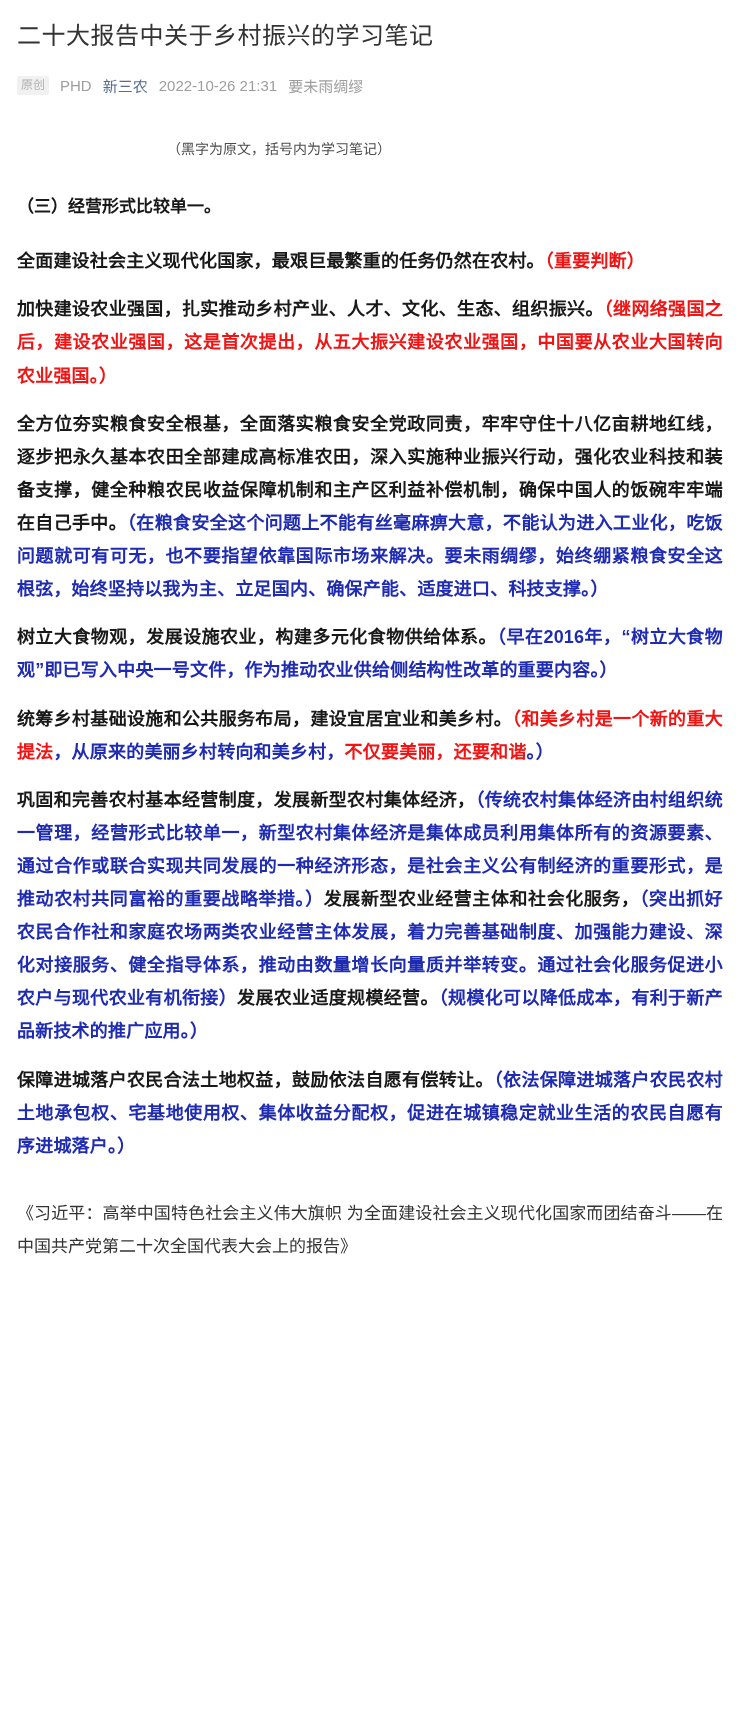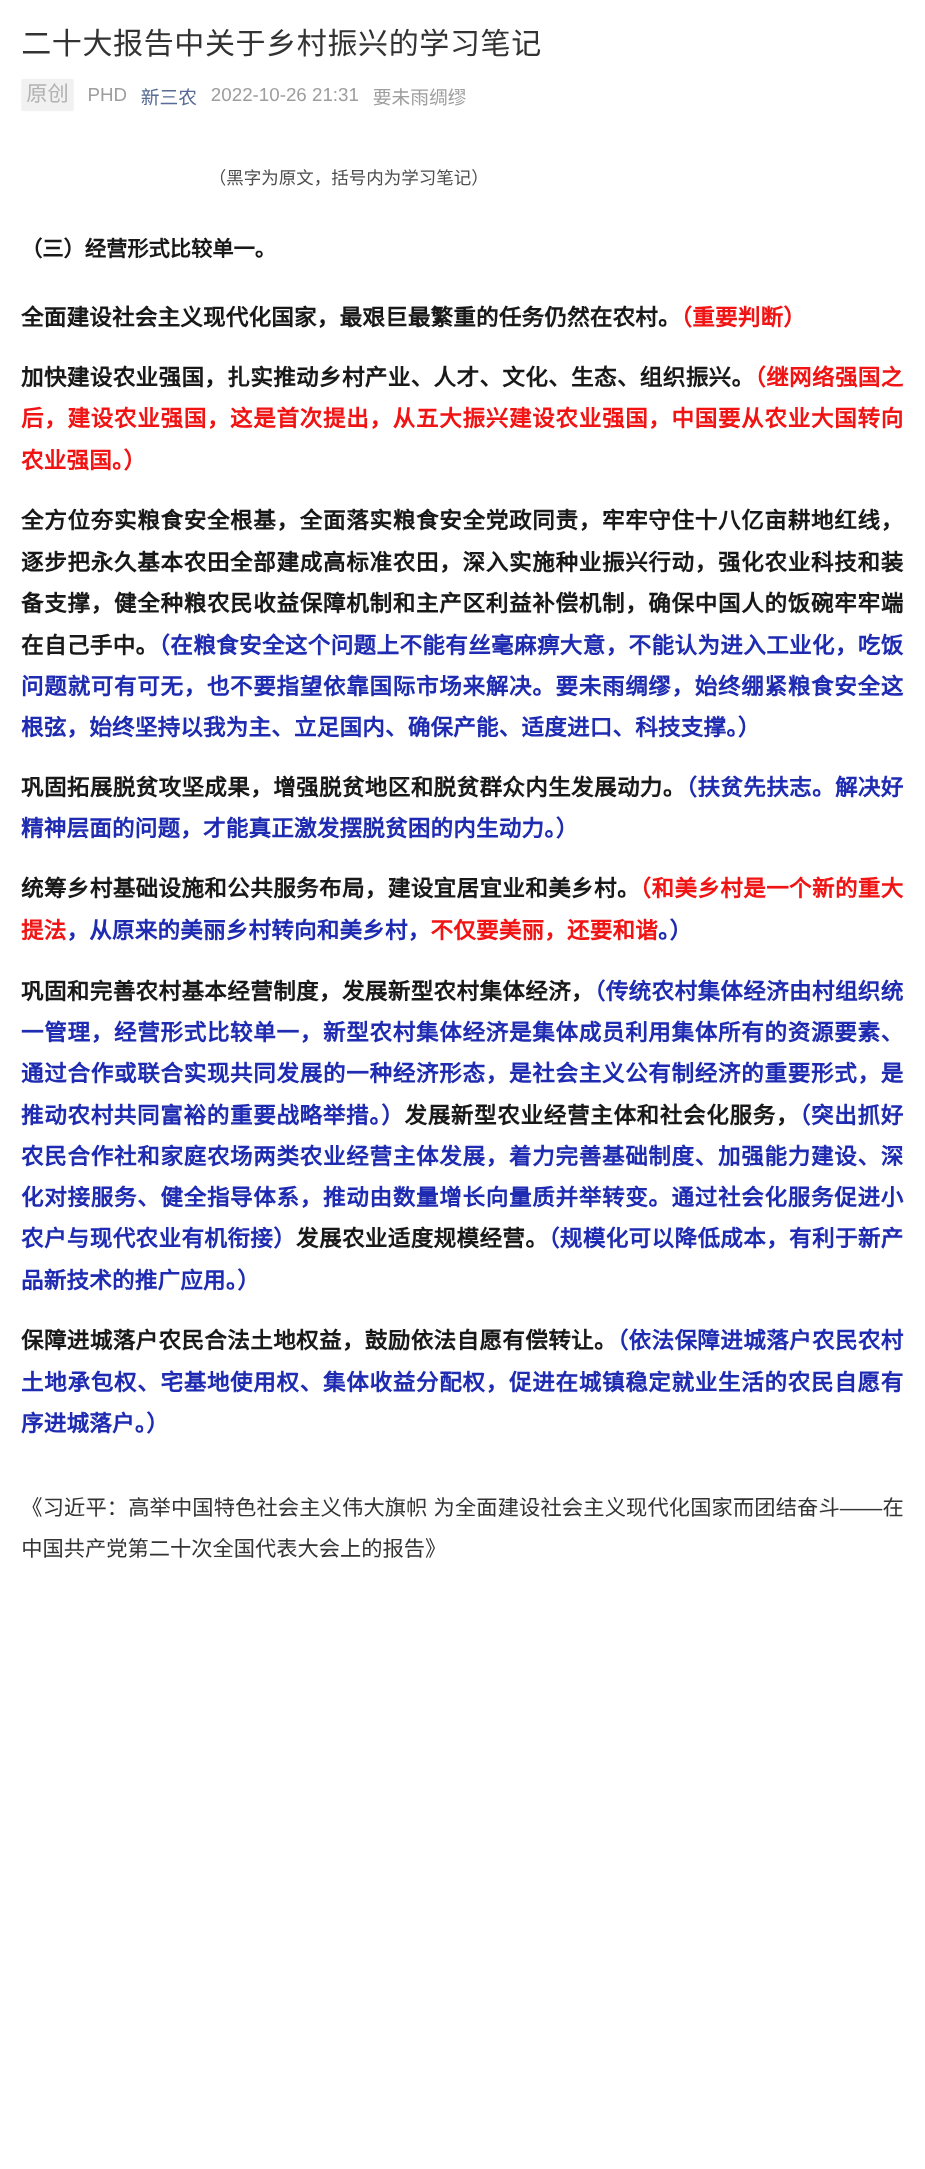--- a/index.html
+++ b/index.html
@@ -10,28 +10,28 @@
   *{box-sizing:border-box;}
   html,body{margin:0;padding:0;background:#ffffff;}
   body{
     width:740px; min-height:1735px;
     font-family:"Liberation Sans","DejaVu Sans",sans-serif;
     color:var(--black);
   }
   .article{padding:14px 17px 40px 17px;}
   .title{
     font-size:24px; font-weight:400; color:var(--title);
-    line-height:1.3; margin:6px 0 12px 0; letter-spacing:0.5px;
+    line-height:1.3; margin:6px 0 24px 0; letter-spacing:0.5px;
   }
   .meta{
     display:flex; align-items:center; gap:11px;
     font-size:15px; color:var(--meta-gray); margin:0 0 42px 0;
   }
   .badge{
-    font-size:17px; background:var(--badge-bg); color:var(--badge-text);
+    font-size:12px; background:var(--badge-bg); color:var(--badge-text);
     padding:1px 4px; border-radius:2px; line-height:1.4;
   }
   .account{color:var(--account-link); cursor:pointer; text-decoration:none;}
   .legend{
     font-size:14px; color:var(--legend-gray); font-weight:400;
     margin:0 0 34px 150px;
   }
   .section-heading{
     font-size:17px; font-weight:700; color:var(--black);
     margin:0 0 28px 0;
@@ -64,21 +64,21 @@
   </div>
 
   <p class="legend">（黑字为原文，括号内为学习笔记）</p>
 
   <p class="section-heading">（三）经营形式比较单一。</p>
 
   <div>
       <p class="body-para"><span class="seg-black">全面建设社会主义现代化国家，最艰巨最繁重的任务仍然在农村。</span><span class="seg-red">（重要判断）</span></p>
       <p class="body-para"><span class="seg-black">加快建设农业强国，扎实推动乡村产业、人才、文化、生态、组织振兴。</span><span class="seg-red">（继网络强国之后，建设农业强国，这是首次提出，从五大振兴建设农业强国，中国要从农业大国转向农业强国。）</span></p>
       <p class="body-para"><span class="seg-black">全方位夯实粮食安全根基，全面落实粮食安全党政同责，牢牢守住十八亿亩耕地红线，逐步把永久基本农田全部建成高标准农田，深入实施种业振兴行动，强化农业科技和装备支撑，健全种粮农民收益保障机制和主产区利益补偿机制，确保中国人的饭碗牢牢端在自己手中。</span><span class="seg-blue">（在粮食安全这个问题上不能有丝毫麻痹大意，不能认为进入工业化，吃饭问题就可有可无，也不要指望依靠国际市场来解决。要未雨绸缪，始终绷紧粮食安全这根弦，始终坚持以我为主、立足国内、确保产能、适度进口、科技支撑。）</span></p>
-      <p class="body-para"><span class="seg-black">巩固拓展脱贫攻坚成果，增强脱贫地区和脱贫群众内生发展动力。</span><span class="seg-blue">（扶贫先扶志。解决好精神层面的问题，才能真正激发摆脱贫困的内生动力。）</span></p>
+      <p class="body-para"><span class="seg-black">树立大食物观，发展设施农业，构建多元化食物供给体系。</span><span class="seg-blue">（早在2016年，“树立大食物观”即已写入中央一号文件，作为推动农业供给侧结构性改革的重要内容。）</span></p>
       <p class="body-para"><span class="seg-black">统筹乡村基础设施和公共服务布局，建设宜居宜业和美乡村。</span><span class="seg-red">（和美乡村是一个新的重大提法</span><span class="seg-blue">，从原来的美丽乡村转向和美乡村，</span><span class="seg-red">不仅要美丽，还要和谐</span><span class="seg-blue">。）</span></p>
       <p class="body-para"><span class="seg-black">巩固和完善农村基本经营制度，发展新型农村集体经济，</span><span class="seg-blue">（传统农村集体经济由村组织统一管理，经营形式比较单一，新型农村集体经济是集体成员利用集体所有的资源要素、通过合作或联合实现共同发展的一种经济形态，是社会主义公有制经济的重要形式，是推动农村共同富裕的重要战略举措。）</span><span class="seg-black">发展新型农业经营主体和社会化服务，</span><span class="seg-blue">（突出抓好农民合作社和家庭农场两类农业经营主体发展，着力完善基础制度、加强能力建设、深化对接服务、健全指导体系，推动由数量增长向量质并举转变。通过社会化服务促进小农户与现代农业有机衔接）</span><span class="seg-black">发展农业适度规模经营。</span><span class="seg-blue">（规模化可以降低成本，有利于新产品新技术的推广应用。）</span></p>
       <p class="body-para"><span class="seg-black">保障进城落户农民合法土地权益，鼓励依法自愿有偿转让。</span><span class="seg-blue">（依法保障进城落户农民农村土地承包权、宅基地使用权、集体收益分配权，促进在城镇稳定就业生活的农民自愿有序进城落户。）</span></p>
     </div>
 
   <p class="citation">《习近平：高举中国特色社会主义伟大旗帜 为全面建设社会主义现代化国家而团结奋斗——在中国共产党第二十次全国代表大会上的报告》</p>
 
 </div>
 
 </body></html>

